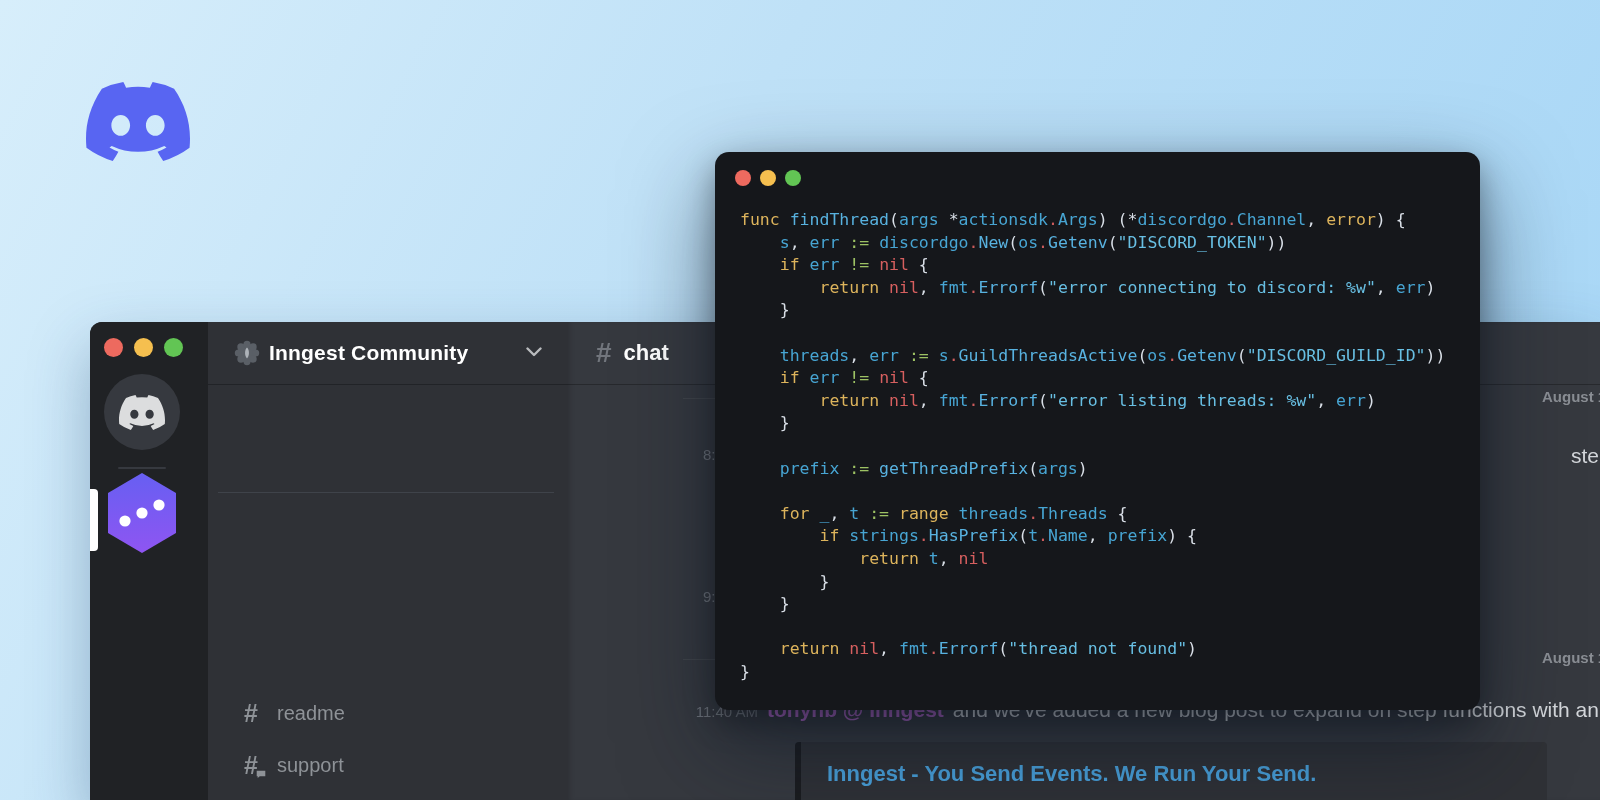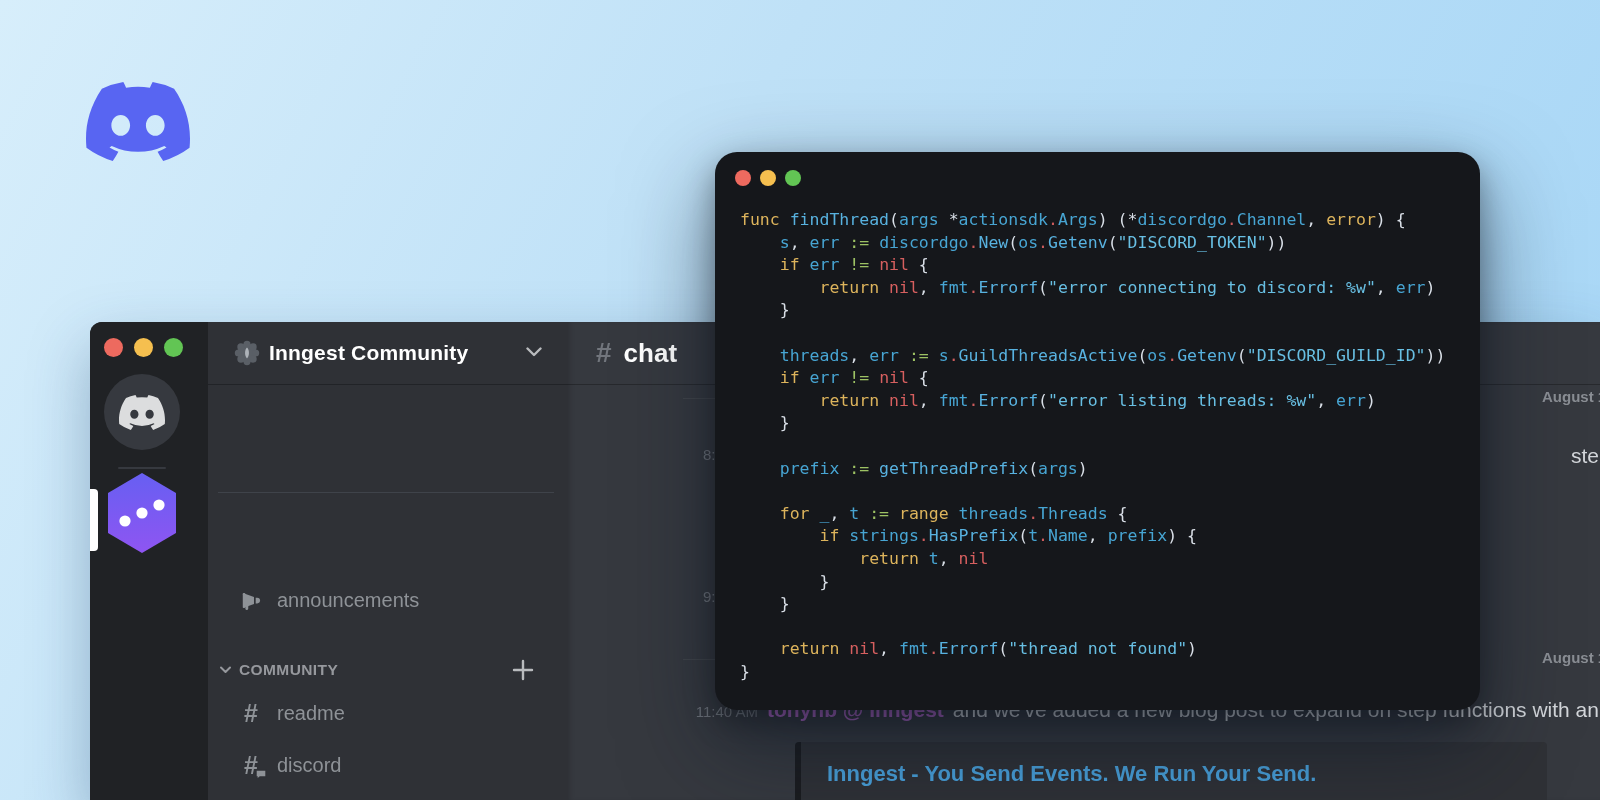--- a/index.html
+++ b/index.html
@@ -42,39 +42,39 @@
   .cat-row { position:absolute; left:12px; right:8px; top:334px; height:28px; display:flex; align-items:center; cursor:pointer; }
   .cat-chevron { margin-right:8px; }
   .cat-label { color:#96989d; font-size:15.5px; font-weight:bold; letter-spacing:.4px; }
   .cat-plus { position:absolute; right:24px; top:1px; }
 
   .chat { position:absolute; left:478px; top:0; right:0; height:100%; background:#36393f;
     box-shadow:inset 4px 0 6px -4px rgba(0,0,0,.25); }
   .chat-header { position:relative; height:63px; border-bottom:1px solid rgba(0,0,0,.28);
     display:flex; align-items:center; padding-left:28px; }
   .chat-hash { font-size:28px; font-weight:600; color:#72767d; margin-right:12px; }
-  .chat-title { color:#ffffff; font-size:26px; font-weight:bold; }
+  .chat-title { color:#ffffff; font-size:22px; font-weight:bold; }
 
   .chat-layer { position:absolute; left:0; top:0; right:0; bottom:0; }
   .date-line { position:absolute; height:1px; background:#42454a; }
   .date-label { position:absolute; color:#8a8e94; font-size:15px; font-weight:bold; white-space:nowrap; }
   .msg { position:absolute; display:flex; align-items:baseline; white-space:nowrap; }
   .msg .time { flex:0 0 100px; width:100px; text-align:right; font-size:15px; color:#72767d; }
   .msg .author { margin-left:9px; font-size:21px; font-weight:600; color:#b568cc; }
   .msg .mbody { margin-left:9px; font-size:21px; color:#d3d6da; }
   .bullet { position:absolute; font-size:21px; color:#d3d6da; }
   .frag { position:absolute; font-size:21px; color:#d3d6da; white-space:nowrap; }
 
   .embed { position:absolute; left:227px; top:420px; width:752px; height:80px;
     background:#2f3136; border-left:6px solid #1b1c1f; border-radius:4px; }
   .embed-title { display:inline-block; margin:19px 0 0 26px; color:#4aa3dd; font-size:22px; font-weight:bold; cursor:pointer; }
 
   
   .code-win { position:absolute; left:715px; top:152px; width:765px; height:558px;
-    background:#15171b; border-radius:22px; z-index:10;
+    background:#15171b; border-radius:14px; z-index:10;
     box-shadow:0 35px 90px rgba(12,24,40,.55), 0 12px 30px rgba(0,0,0,.35); }
   .code-win .tl { width:16px; height:16px; top:18px; }
   .code-content { position:absolute; left:25px; top:57px; right:8px; bottom:8px;
     font-family:"DejaVu Sans Mono", monospace; font-size:16.5px; line-height:22.6px;
     white-space:pre; overflow:hidden; }
   .code-line { height:22.6px; }
 
   svg { display:block; }
 </style>
 </head>
@@ -135,57 +135,37 @@
         <span class="sb-title">Inngest Community</span>
         <svg class="sb-chevron" width="16" height="10" viewBox="0 0 16 10">
           <polyline points="1.5,1.5 8,8 14.5,1.5" fill="none" stroke="#b9bbbe" stroke-width="2.4" stroke-linecap="round" stroke-linejoin="round"></polyline>
         </svg>
       </div>
 
 
       <div class="sb-divider"></div>
 
 
-      <div class="ch-row" style="top:256px">
-        <span class="ch-ico">
-          <svg width="23" height="23" viewBox="0 0 24 24">
-            <path d="M3 4.2 L14.6 8.4 V15.6 L3 19.8 Z" fill="#8e9297"></path>
-            <rect x="3" y="4.2" width="2.6" height="15.6" rx="1.2" fill="#8e9297"></rect>
-            <rect x="5.6" y="16.8" width="3" height="5" rx="1.2" fill="#8e9297"></rect>
-            <path d="M16.4 9.2h1.6a2.9 2.9 0 0 1 0 5.8h-1.6z" fill="#8e9297"></path>
-          </svg>
-        </span>
-        <span class="ch-label">announcements</span>
-      </div>
-
-      <div class="cat-row">
-        <svg class="cat-chevron" width="11" height="8" viewBox="0 0 11 8">
-          <polyline points="1,1.5 5.5,6 10,1.5" fill="none" stroke="#96989d" stroke-width="2" stroke-linecap="round" stroke-linejoin="round"></polyline>
-        </svg>
-        <span class="cat-label">COMMUNITY</span>
-        <svg class="cat-plus" width="26" height="26" viewBox="0 0 26 26">
-          <path d="M13 4v18M4 13h18" stroke="#b9bbbe" stroke-width="2.4" stroke-linecap="round"></path>
-        </svg>
-      </div>
+
 
       <div class="ch-row" style="top:369px">
         <span class="ch-ico">
             <span class="hash-glyph">#</span>
           </span>
         <span class="ch-label">readme</span>
       </div>
 
       <div class="ch-row" style="top:421px">
         <span class="ch-ico" style="position:relative">
           <span class="hash-glyph">#</span>
           <svg style="position:absolute;right:-3px;bottom:-2px" width="12" height="11" viewBox="0 0 12 11">
             <path d="M1 1h10v7H5L2 10.6V8H1z" fill="#8e9297" stroke="#2f3136" stroke-width="1.4"></path>
           </svg>
         </span>
-        <span class="ch-label">discord</span>
+        <span class="ch-label">support</span>
       </div>
     </div>
 
     <div class="chat">
       <div class="chat-header">
         <span class="chat-hash">#</span>
         <span class="chat-title">chat</span>
       </div>
 
       <div class="chat-layer">

